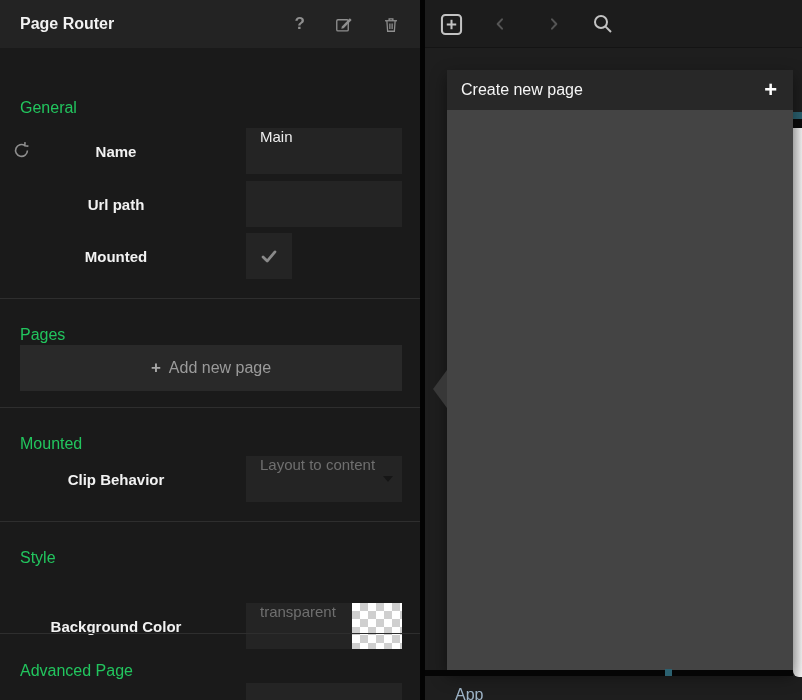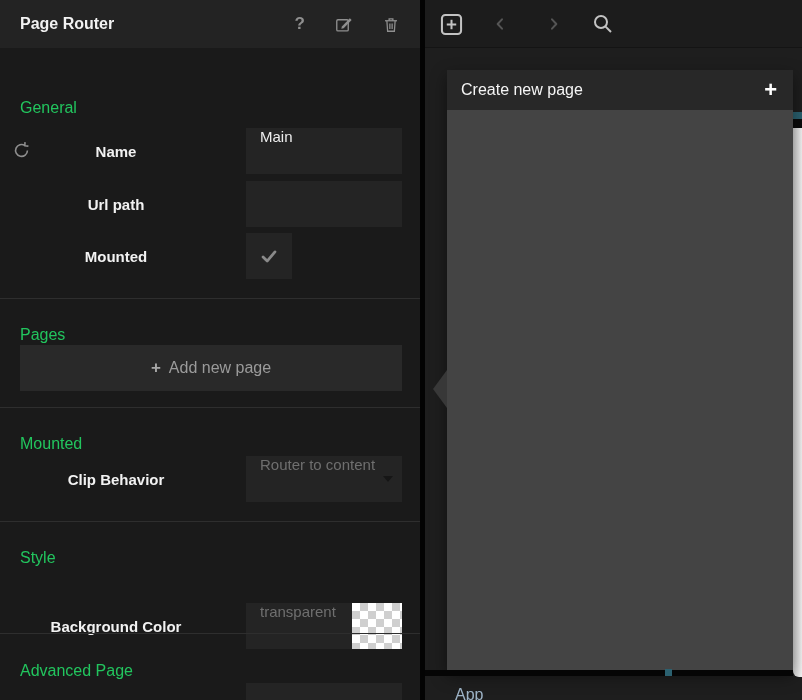--- a/index.html
+++ b/index.html
@@ -143,21 +143,21 @@
       <span class="plus-glyph">+</span>
       <span>Add new page</span>
     </button>
 
     <div class="h-div" style="top:407px"></div>
 
     <div class="section-title" style="top:420px">Mounted</div>
     <div class="row" style="top:456px">
       <span class="row-label">Clip Behavior</span>
       <div class="field">
-        <span class="val muted">Router to content</span>
+        <span class="val muted">Layout to content</span>
         <span class="caret"></span>
       </div>
     </div>
 
     <div class="h-div" style="top:521px"></div>
 
     <div class="section-title" style="top:534px">Style</div>
     <div class="row" style="top:603px">
       <span class="row-label">Background Color</span>
       <div class="field">

